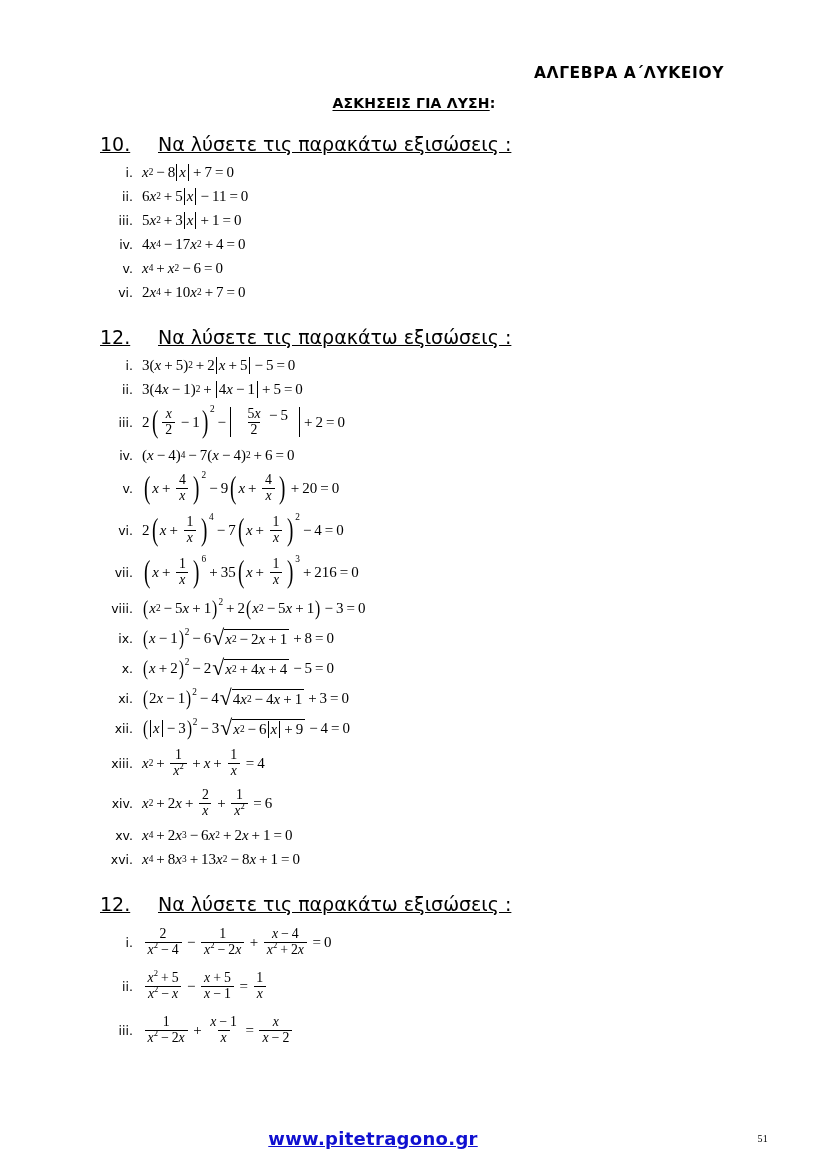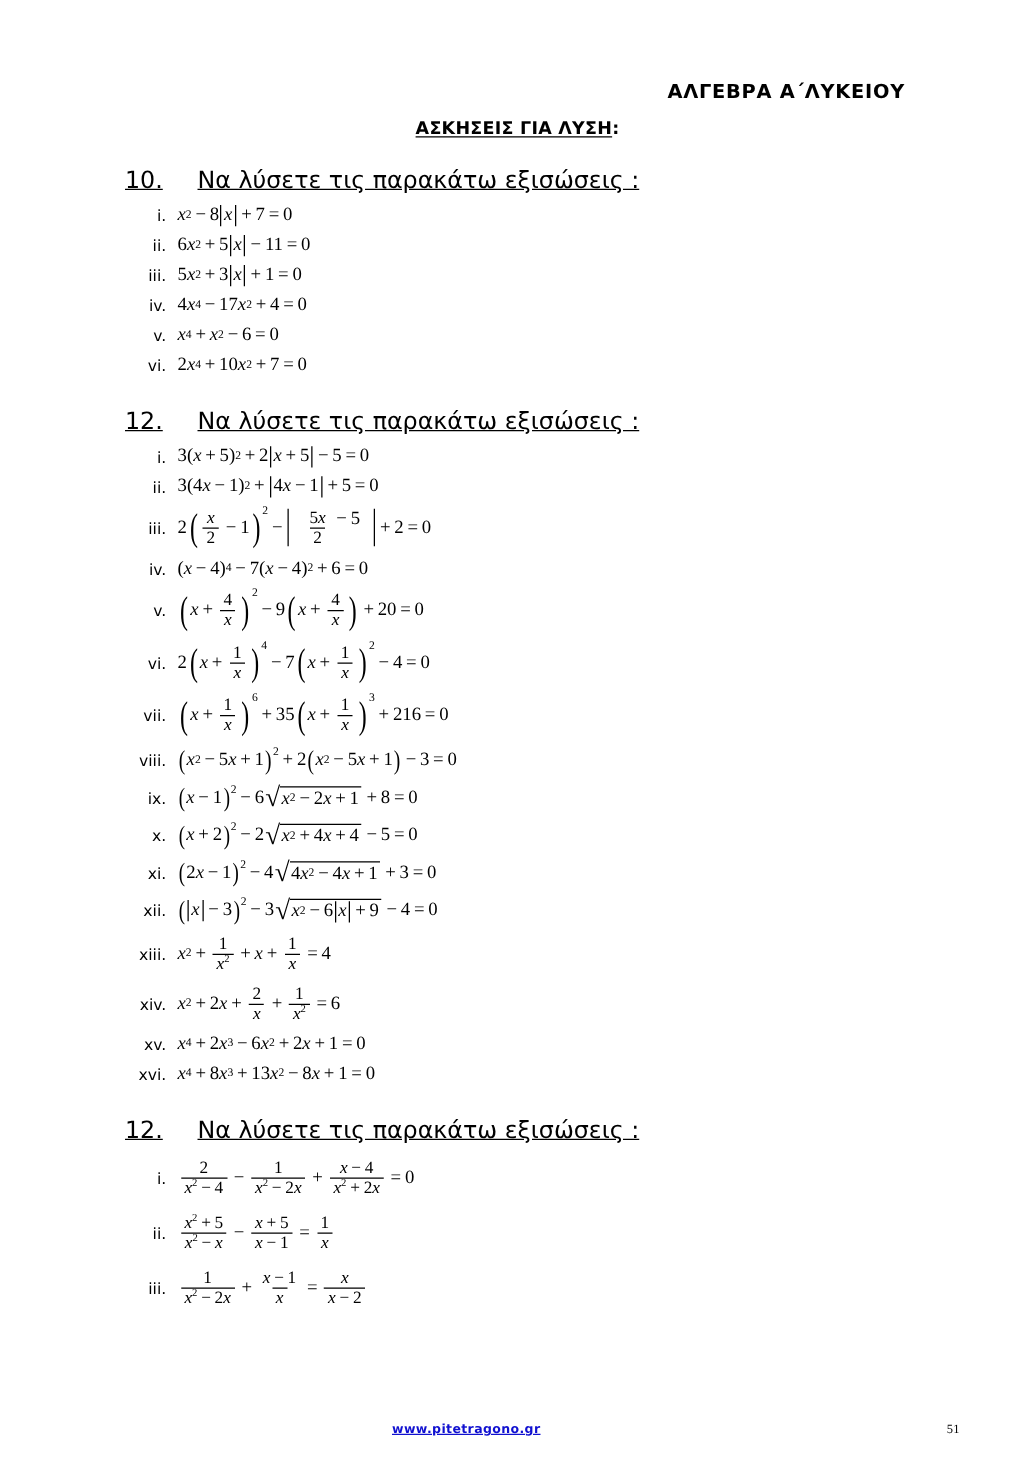--- a/index.html
+++ b/index.html
@@ -152,21 +152,21 @@
     font-weight:bold;
     font-size:14px;
     letter-spacing:.3px;
   }
   .footer-credit{flex:none;}
   .footer-link{
     flex:1;
     text-align:center;
     color:#1010d0;
     text-decoration:underline;
-    font-size:10px;
+    font-size:18px;
     padding-right:60px;
   }
   .footer-page{
     flex:none;
     font-family:"Liberation Serif", serif;
     font-weight:normal;
     font-size:10px;
     width:40px;
     text-align:right;
   }

